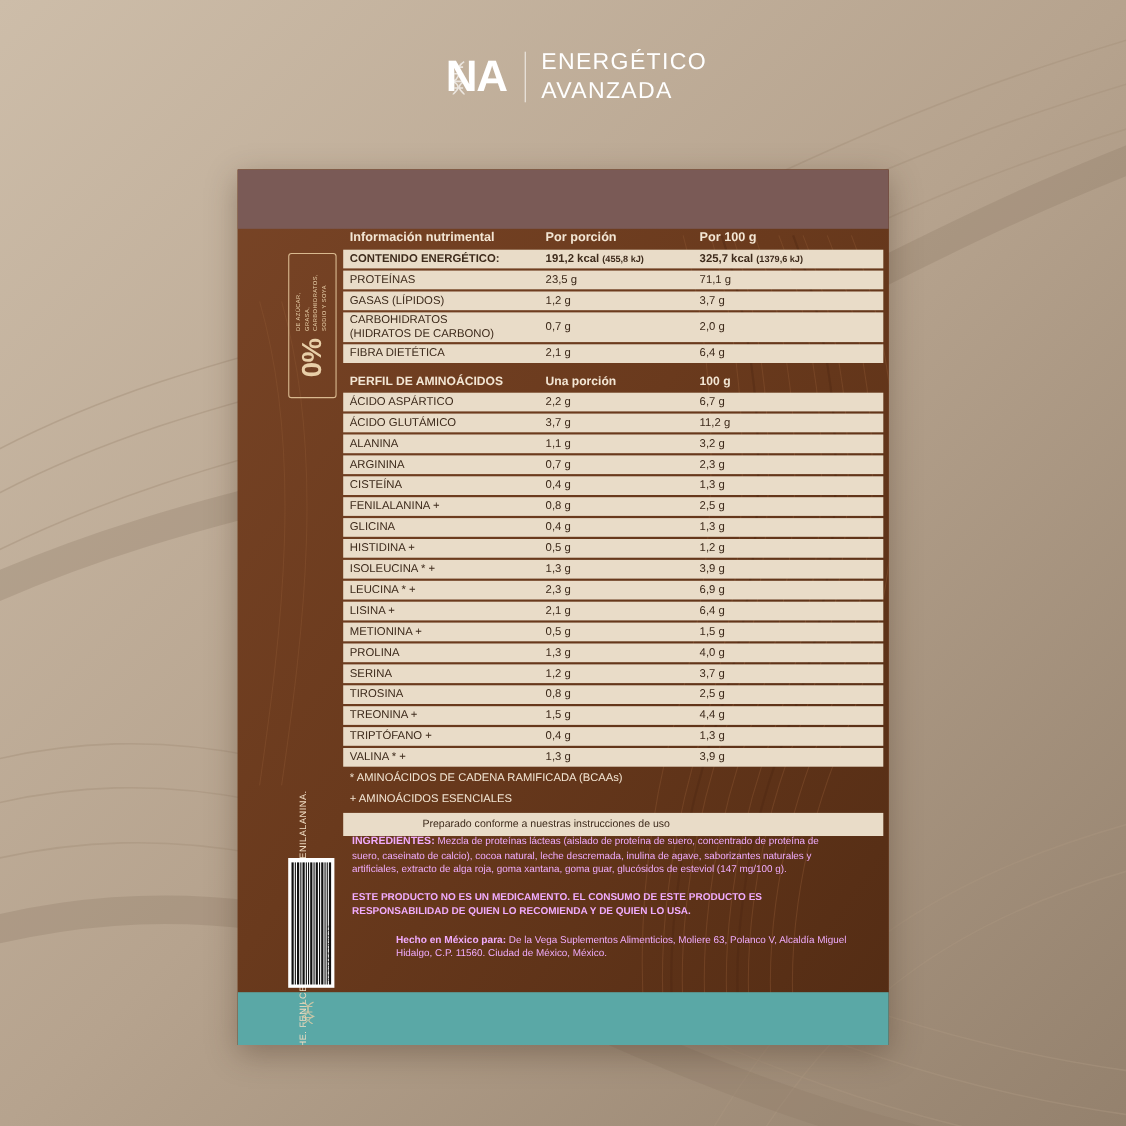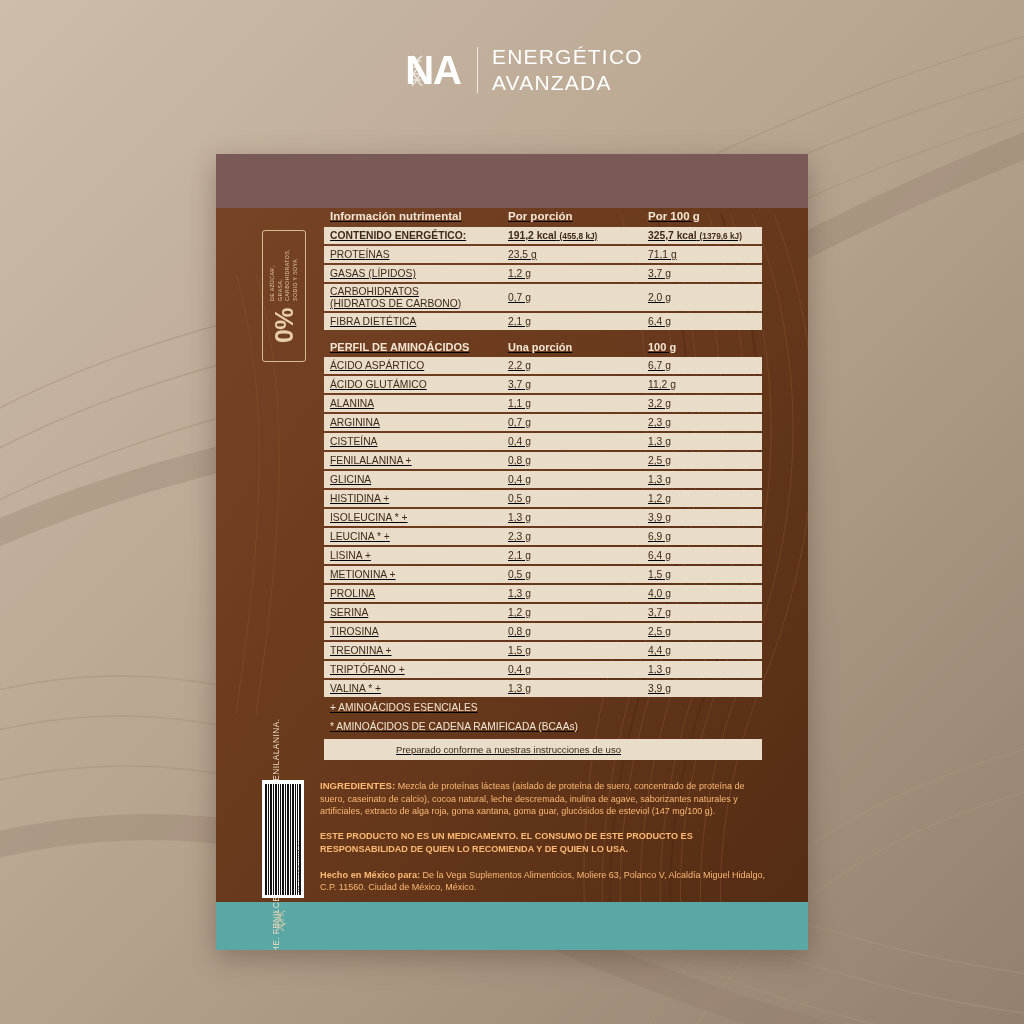--- a/index.html
+++ b/index.html
@@ -81,21 +81,21 @@
     display: flex; align-items: flex-end; justify-content: center;
   }
   .side-warning span {
     transform: rotate(-90deg); transform-origin: center;
     white-space: nowrap; font-size: 8.4px; letter-spacing: .45px;
     color: #efdcc2;
   }
 
   
   .table-area {
-    position: absolute; left: 108px; top: 56px; width: 438px; text-decoration: underline;
+    position: absolute; left: 96px; top: 56px; width: 491px;
   }
   .nt-head {
     display: flex; align-items: flex-end; padding: 0 6px 5px 6px;
     color: #f3e6d4; font-size: 11.5px; font-weight: bold;
   }
   .nt-head .c0 { width: 178px; }
   .nt-head .c1 { width: 140px; }
   .nt-head .c2 { flex: 1; }
 
   .row {
@@ -126,30 +126,30 @@
     padding: 3px 6px; font-size: 10.2px; color: #f3e6d4;
     background: transparent; margin-bottom: 2px;
   }
   .prep-row {
     background: #e9dcc8; color: #3d2a1b; font-size: 9.6px;
     padding: 5px 6px 5px 72px; margin-top: 4px;
   }
 
   
   .bottom {
-    position: absolute; left: 104px; top: 626px; width: 450px;
-    color: #fdba74;
+    position: absolute; left: 104px; top: 604px; width: 450px;
+    color: #f0abfc;
   }
   .ingredients { font-size: 9px; line-height: 1.35; }
   .ingredients b { font-size: 9.6px; }
   .disclaimer {
     margin-top: 13px; font-size: 9.1px; font-weight: bold; line-height: 1.4;
     text-transform: uppercase;
   }
-  .madein { margin-top: 13px; font-size: 9px; line-height: 1.35; }
+  .madein { margin-top: 13px; font-size: 9px; line-height: 1.35; margin-left: 40px; }
   .madein b { font-size: 9.2px; }
 
   
   .barcode {
     position: absolute; left: 46px; top: 626px;
     width: 42px; height: 118px;
     background: #ffffff; padding: 4px 3px 3px 3px;
     display: flex; flex-direction: column; align-items: center;
   }
   .bars { flex: 1; width: 100%; display: flex; gap: 1px; align-items: stretch; }
@@ -393,22 +393,22 @@
       <div class="c0">TRIPTÓFANO +</div>
       <div class="c1">0,4 g</div>
       <div class="c2">1,3 g</div>
     </div>
     <div class="row">
       <div class="c0">VALINA * +</div>
       <div class="c1">1,3 g</div>
       <div class="c2">3,9 g</div>
     </div>
 
+    <div class="note-row">* AMINOÁCIDOS DE CADENA RAMIFICADA (BCAAs)</div>
     <div class="note-row">+ AMINOÁCIDOS ESENCIALES</div>
-    <div class="note-row">* AMINOÁCIDOS DE CADENA RAMIFICADA (BCAAs)</div>
     <div class="prep-row">Preparado conforme a nuestras instrucciones de uso</div>
   </div>
 
   <div class="barcode">
     <div class="bars">
       <i style="width:2px"></i>
         <i style="width:1px"></i>
         <i style="width:3px"></i>
         <i style="width:1px"></i>
       <i style="width:2px"></i>

